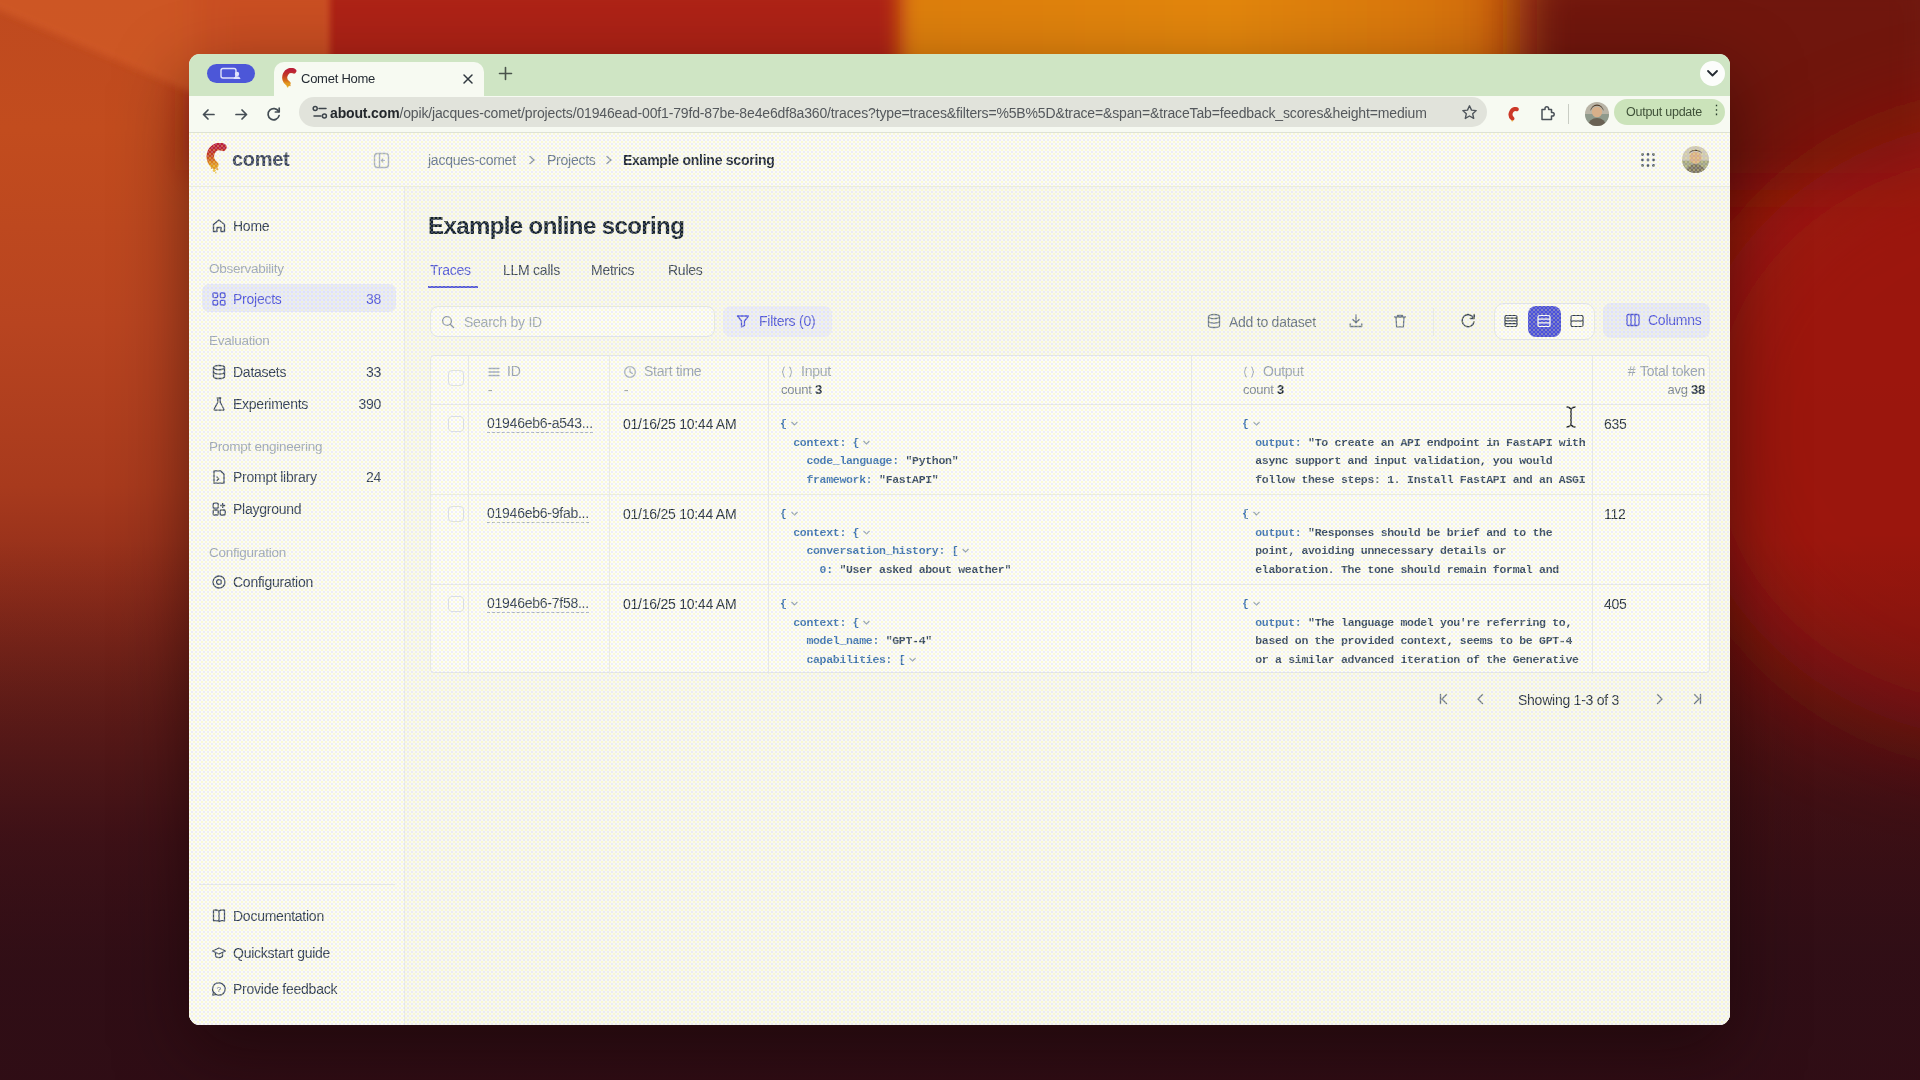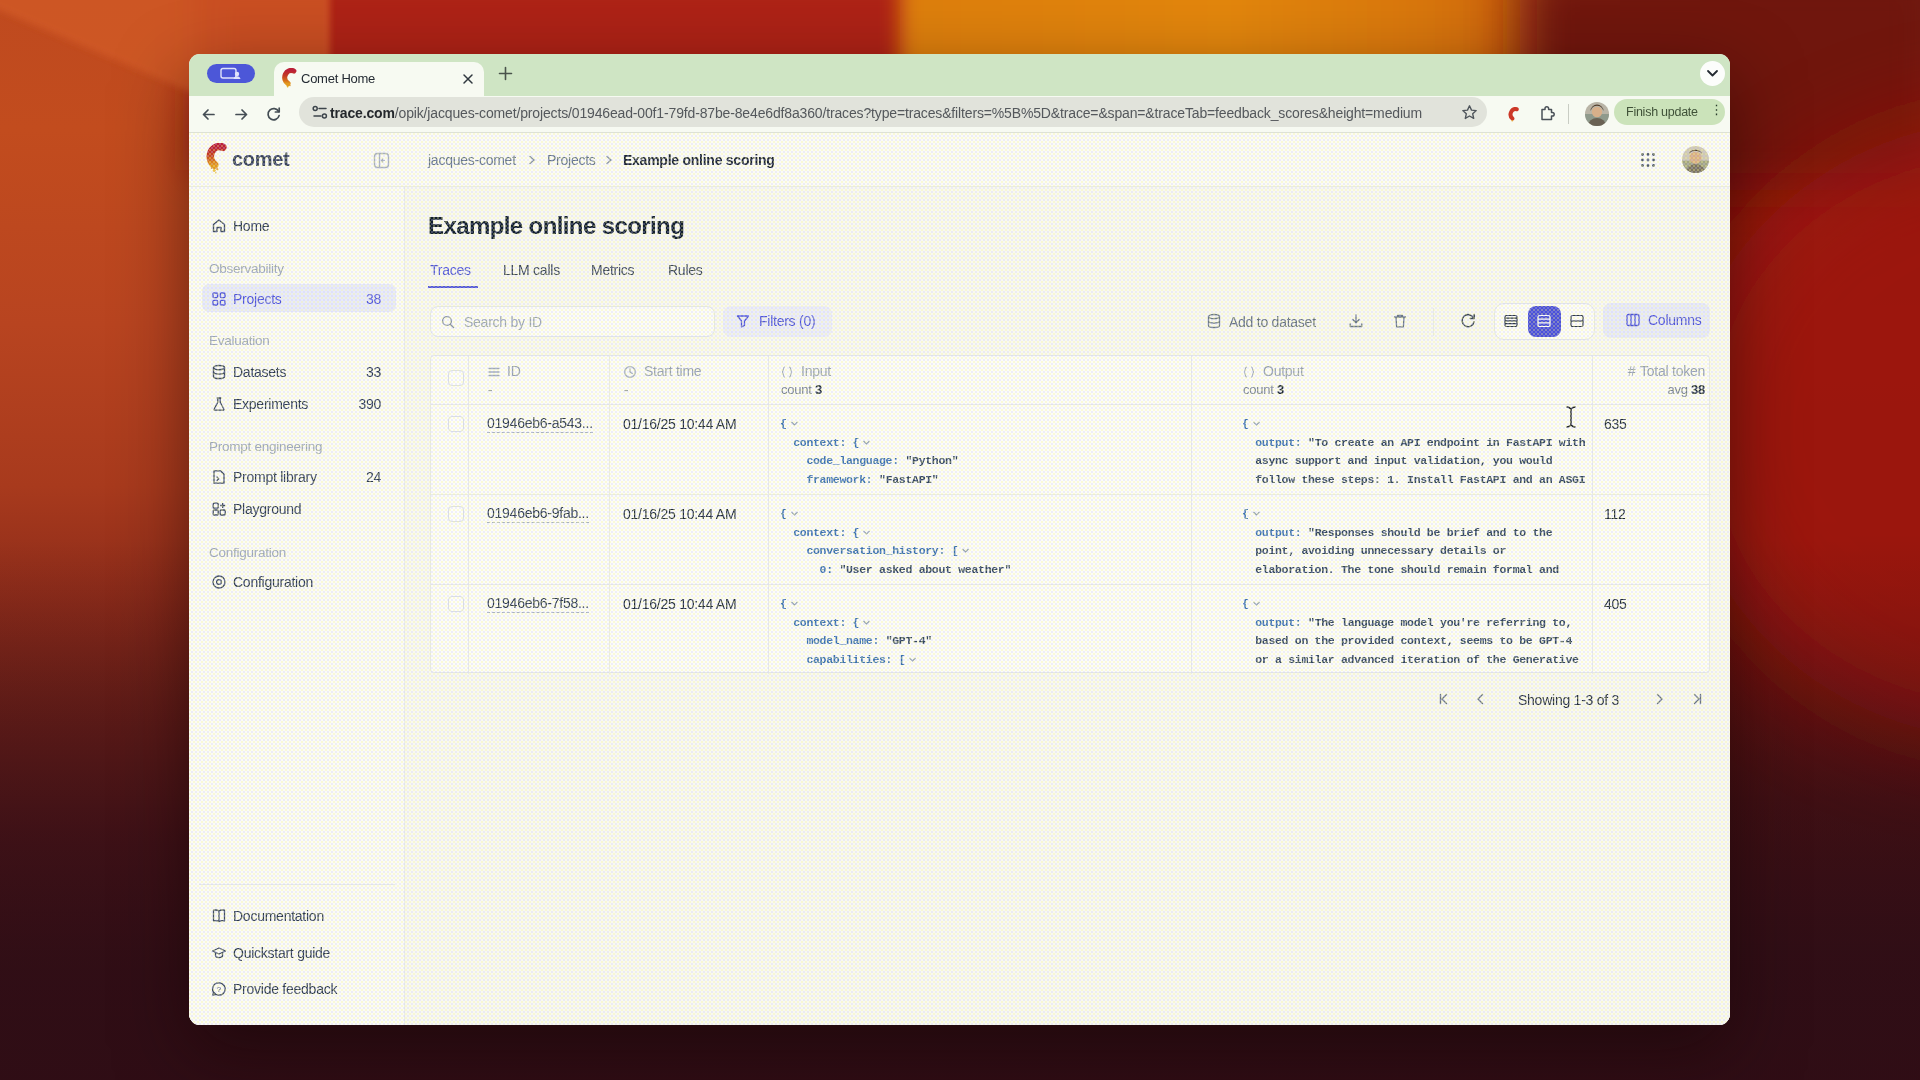--- a/index.html
+++ b/index.html
@@ -168,21 +168,21 @@
       <path d="M 13.6,5.5 A 5.6,5.6 0 1 0 14.1,9.6" fill="none" stroke="#444d54" stroke-width="1.7" stroke-linecap="round"></path>
       <path d="M 14.2,2.2 L 14.2,6 L 10.4,6" fill="none" stroke="#444d54" stroke-width="1.7" stroke-linecap="round" stroke-linejoin="round"></path>
     </svg>
     <div id="urlpill">
       <svg class="abs" style="left:13px; top:8px;" width="16" height="15" viewBox="0 0 16 15">
         <circle cx="3.2" cy="3.6" r="2" fill="none" stroke="#3c444b" stroke-width="1.5"></circle>
         <path d="M 7,3.6 L 14,3.6" stroke="#3c444b" stroke-width="1.5" stroke-linecap="round"></path>
         <circle cx="12.4" cy="11" r="2" fill="none" stroke="#3c444b" stroke-width="1.5"></circle>
         <path d="M 2,11 L 9,11" stroke="#3c444b" stroke-width="1.5" stroke-linecap="round"></path>
       </svg>
-      <div id="urltext"><b style="color:#24282c; font-weight:600;">trace.com</b>/opik/jacques-comet/projects/01946ead-00f1-79fd-87be-8e4e6df8a360/traces?type=traces&amp;filters=%5B%5D&amp;trace=&amp;span=&amp;traceTab=feedback_scores&amp;height=medium</div>
+      <div id="urltext"><b style="color:#24282c; font-weight:600;">about.com</b>/opik/jacques-comet/projects/01946ead-00f1-79fd-87be-8e4e6df8a360/traces?type=traces&amp;filters=%5B%5D&amp;trace=&amp;span=&amp;traceTab=feedback_scores&amp;height=medium</div>
       <svg class="abs" style="left:1162px; top:7px;" width="17" height="17" viewBox="0 0 17 17">
         <path d="M 8.5,1.8 L 10.5,6.1 L 15.2,6.6 L 11.7,9.8 L 12.7,14.4 L 8.5,12 L 4.3,14.4 L 5.3,9.8 L 1.8,6.6 L 6.5,6.1 Z" fill="none" stroke="#50565c" stroke-width="1.4" stroke-linejoin="round"></path>
       </svg>
     </div>
     <svg class="abs" style="left:1317px; top:11px;" width="16" height="16" viewBox="0 0 16 16">
       <path d="M 10.8,2.2 A 5,5.4 0 0 0 6.4,11.6" fill="none" stroke="#cc3828" stroke-width="4" stroke-linecap="round"></path>
       <circle cx="6.2" cy="13.8" r="0.8" fill="#e8a225"></circle>
     </svg>
     <svg class="abs" style="left:1350px; top:10px;" width="17" height="17" viewBox="0 0 17 17">
       <path d="M 6,3.5 L 6,2.6 A 1.8,1.8 0 0 1 9.6,2.6 L 9.6,3.5 L 12.5,3.5 L 12.5,6.4 L 13.4,6.4 A 1.8,1.8 0 0 1 13.4,10 L 12.5,10 L 12.5,13.5 L 3,13.5 L 3,3.5 Z" fill="none" stroke="#4a5158" stroke-width="1.5" stroke-linejoin="round"></path>
@@ -196,21 +196,21 @@
         </defs>
       <g clip-path="url(#cpa)">
         <rect width="24" height="24" fill="#b9b4a6"></rect>
         <rect y="12" width="24" height="12" fill="#8f9a8c"></rect>
         <circle cx="12" cy="10" r="5.2" fill="#d8b08a"></circle>
         <path d="M 5.5,9 A 6.5,6.5 0 0 1 18.5,9 L 17,6 A 6,5 0 0 0 7,6 Z" fill="#54402e"></path>
         <path d="M 3,24 A 9,8 0 0 1 21,24 Z" fill="#6a6254"></path>
       </g>
     </svg>
     <div id="finishpill">
-      <div class="abs" style="left:12px; top:6px; font-size:12.5px; color:#3f5138;">Finish update</div>
+      <div class="abs" style="left:12px; top:6px; font-size:12.5px; color:#3f5138;">Output update</div>
       <div class="abs" style="left:96px; top:3px; font-size:13px; color:#273b2a; letter-spacing:0;">⋮</div>
     </div>
   </div>
   <div id="app">
     <div id="appheader">
       <svg class="abs" style="left:17px; top:10px;" width="24" height="34" viewBox="0 0 24 34">
         <defs>
           <linearGradient id="lgc" x1="0" y1="0" x2="0" y2="1">
             <stop offset="0" stop-color="#ba1f38"></stop>
             <stop offset="0.42" stop-color="#c33a22"></stop>

